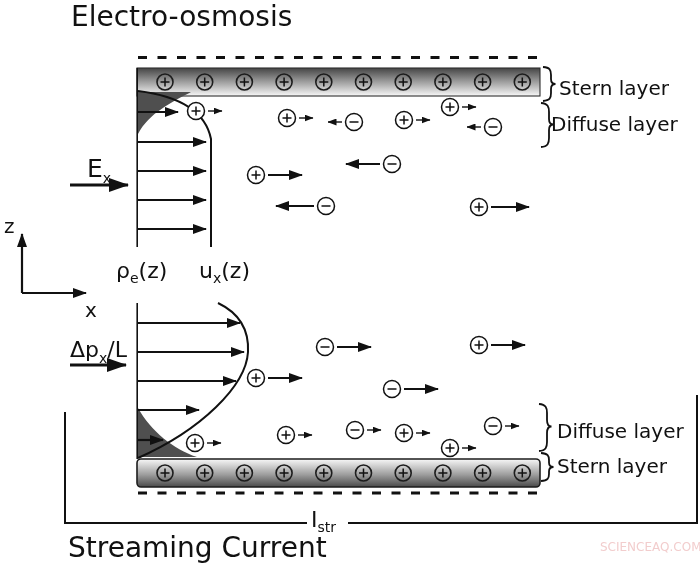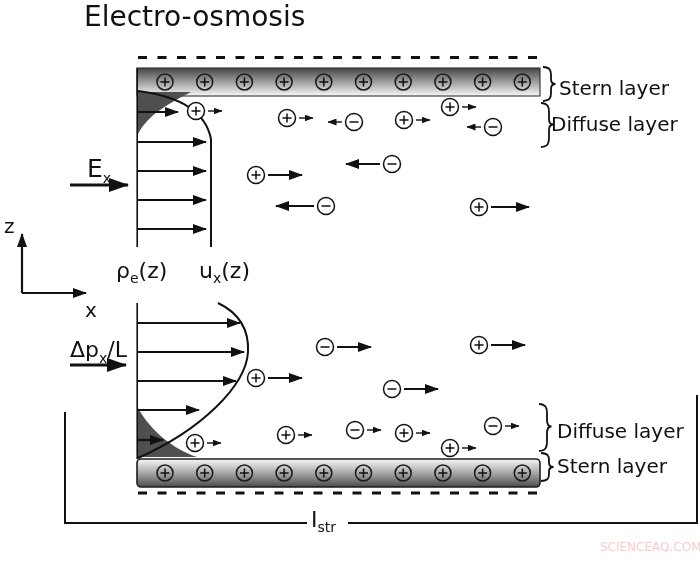--- a/index.html
+++ b/index.html
@@ -1,18 +1,18 @@
 <!DOCTYPE html>
 <html><head>
 <meta charset="utf-8">
 <style>
   html,body{margin:0;padding:0;background:#fff;}
   .stage{position:relative;width:700px;height:567px;background:#ffffff;overflow:hidden;
          font-family:"DejaVu Sans","Liberation Sans",sans-serif;}
-  .title{position:absolute;color:#111;font-size:28px;letter-spacing:0px;white-space:nowrap;margin-left:13px;}
+  .title{position:absolute;color:#111;font-size:28px;letter-spacing:0px;white-space:nowrap;}
   #title-top{left:71px;top:0px;}
   #title-bottom{left:68px;top:531px;}
   #watermark{position:absolute;left:600px;top:540px;font-size:12px;color:#f2cdcd;white-space:nowrap;}
   svg{position:absolute;left:0;top:0;}
   text{fill:#111;}
   .lay-label{font-size:20px;}
   .sym{font-size:22px;}
   .sym-big{font-size:25px;}
   .sub{font-size:14px;}
   .axis-label{font-size:20px;}
@@ -32,20 +32,21 @@
   .ionarr-m{stroke:#111;stroke-width:1.8;}
   .brace{stroke:#111;stroke-width:1.8;fill:none;}
   .circuit{stroke:#111;stroke-width:2;fill:none;}
 </style>
 </head>
 <body>
 
 <div class="stage">
 
   <div class="title" id="title-top">Electro-osmosis</div>
+  <div class="title" id="title-bottom">Streaming Current</div>
   <div id="watermark">SCIENCEAQ.COM</div>
 
   <svg id="diagram" width="700" height="567" viewBox="0 0 700 567">
     <defs>
       <linearGradient id="gradTop" x1="0" y1="0" x2="0" y2="1">
         <stop offset="0" stop-color="#454545"></stop>
         <stop offset="0.5" stop-color="#9f9f9f"></stop>
         <stop offset="1" stop-color="#f8f8f8"></stop>
       </linearGradient>
       <linearGradient id="gradBot" x1="0" y1="0" x2="0" y2="1">

